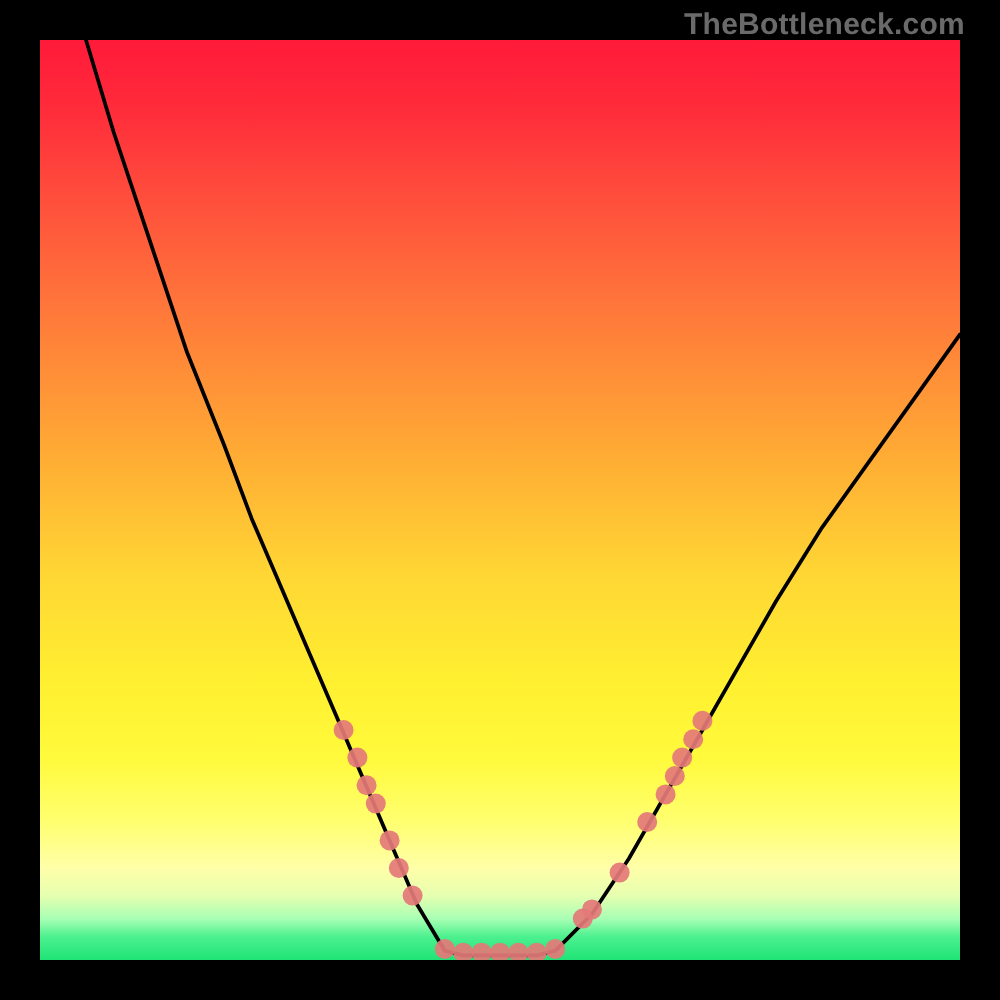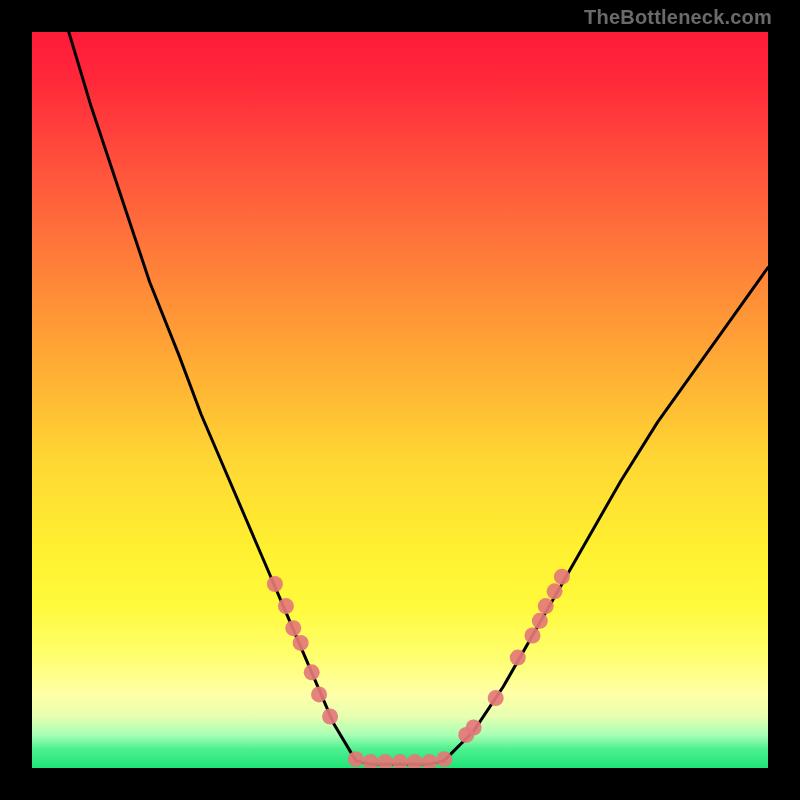--- a/index.html
+++ b/index.html
@@ -52,21 +52,21 @@
     position: absolute;
     left: 0; top: 0;
     width: 100%;
     height: 100%;
   }
   .watermark {
     position: absolute;
     top: 6px;
     right: 28px;
     color: #6a6a6a;
-    font-size: 20px;
+    font-size: 24px;
     font-weight: 600;
     letter-spacing: 0.2px;
     user-select: none;
   }
 </style>
 </head>
 <body>
 
 <div class="frame">
   <div class="watermark">TheBottleneck.com</div>

